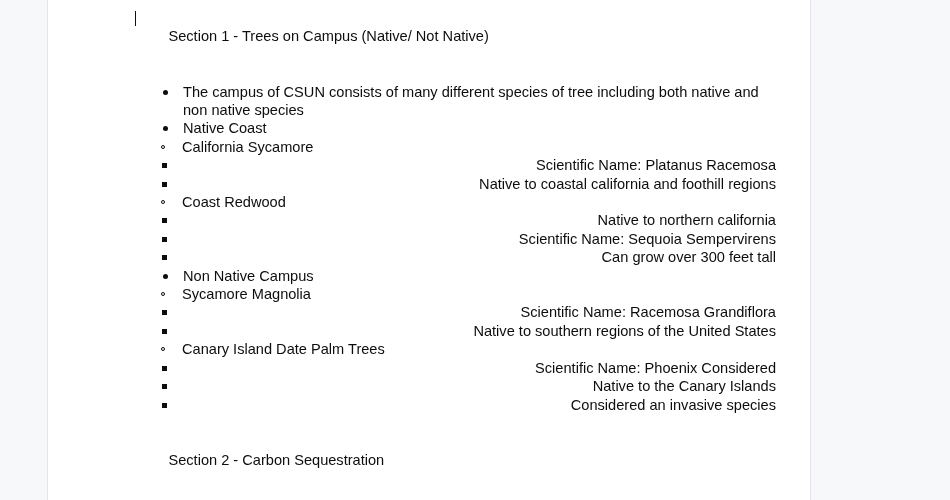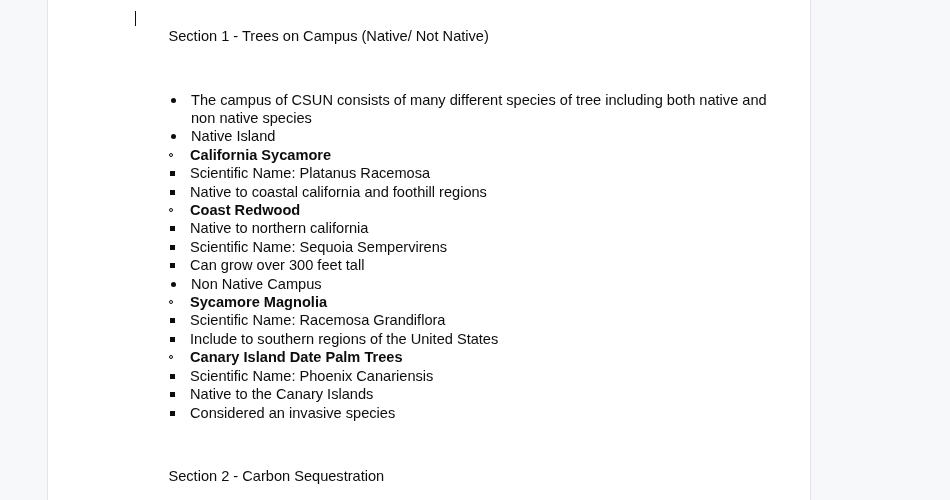--- a/index.html
+++ b/index.html
@@ -54,21 +54,21 @@
     width: 1px;
     height: 15px;
     background: #111;
     position: absolute;
     left: -1px;
     top: 2px;
   }
 
   ul.lvl {
     list-style: none;
-    margin: 8px;
+    margin: 0;
     padding: 0;
   }
   li.item {
     position: relative;
     font-size: 14.6px;
     line-height: 18.4px;
     color: #0d0d0d;
   }
   li.item > .txt {
     display: block;
@@ -79,34 +79,34 @@
   .l1 > .mk {
     position: absolute;
     left: 27px;
     top: 7px;
     width: 5px;
     height: 5px;
     border-radius: 50%;
     background: #0d0d0d;
   }
   
-  .l2 { padding-left: 46px; font-weight: bold; }
+  .l2 { padding-left: 46px; }
   .l2 > .mk {
     position: absolute;
     left: 25px;
     top: 7px;
     width: 4px;
     height: 4px;
     border-radius: 50%;
     border: 1px solid #0d0d0d;
     background: transparent;
     box-sizing: border-box;
   }
   
-  .l3 { padding-left: 46px; }
+  .l3 { padding-left: 46px; text-align: right; }
   .l3 > .mk {
     position: absolute;
     left: 26px;
     top: 7px;
     width: 5px;
     height: 5px;
     background: #0d0d0d;
   }
 
   ul.sub { margin: 0; padding: 0; list-style: none; }
@@ -130,21 +130,21 @@
 
       <ul class="lvl">
 
         <li class="item l1">
           <span class="mk"></span>
           <span class="txt">The campus of CSUN consists of many different species of tree including both native and non native species</span>
         </li>
 
         <li class="item l1">
           <span class="mk"></span>
-          <span class="txt">Native Island</span>
+          <span class="txt">Native Coast</span>
         </li>
 
         <ul class="sub">
           <li class="item l2">
             <span class="mk"></span>
             <span class="txt">California Sycamore</span>
           </li>
           <ul class="sub">
             <li class="item l3">
               <span class="mk"></span>
@@ -186,32 +186,32 @@
             <span class="mk"></span>
             <span class="txt">Sycamore Magnolia</span>
           </li>
           <ul class="sub">
             <li class="item l3">
               <span class="mk"></span>
               <span class="txt">Scientific Name: Racemosa Grandiflora</span>
             </li>
             <li class="item l3">
               <span class="mk"></span>
-              <span class="txt">Include to southern regions of the United States</span>
+              <span class="txt">Native to southern regions of the United States</span>
             </li>
           </ul>
 
           <li class="item l2">
             <span class="mk"></span>
             <span class="txt">Canary Island Date Palm Trees</span>
           </li>
           <ul class="sub">
             <li class="item l3">
               <span class="mk"></span>
-              <span class="txt">Scientific Name: Phoenix Canariensis</span>
+              <span class="txt">Scientific Name: Phoenix Considered</span>
             </li>
             <li class="item l3">
               <span class="mk"></span>
               <span class="txt">Native to the Canary Islands</span>
             </li>
             <li class="item l3">
               <span class="mk"></span>
               <span class="txt">Considered an invasive species</span>
             </li>
           </ul>

